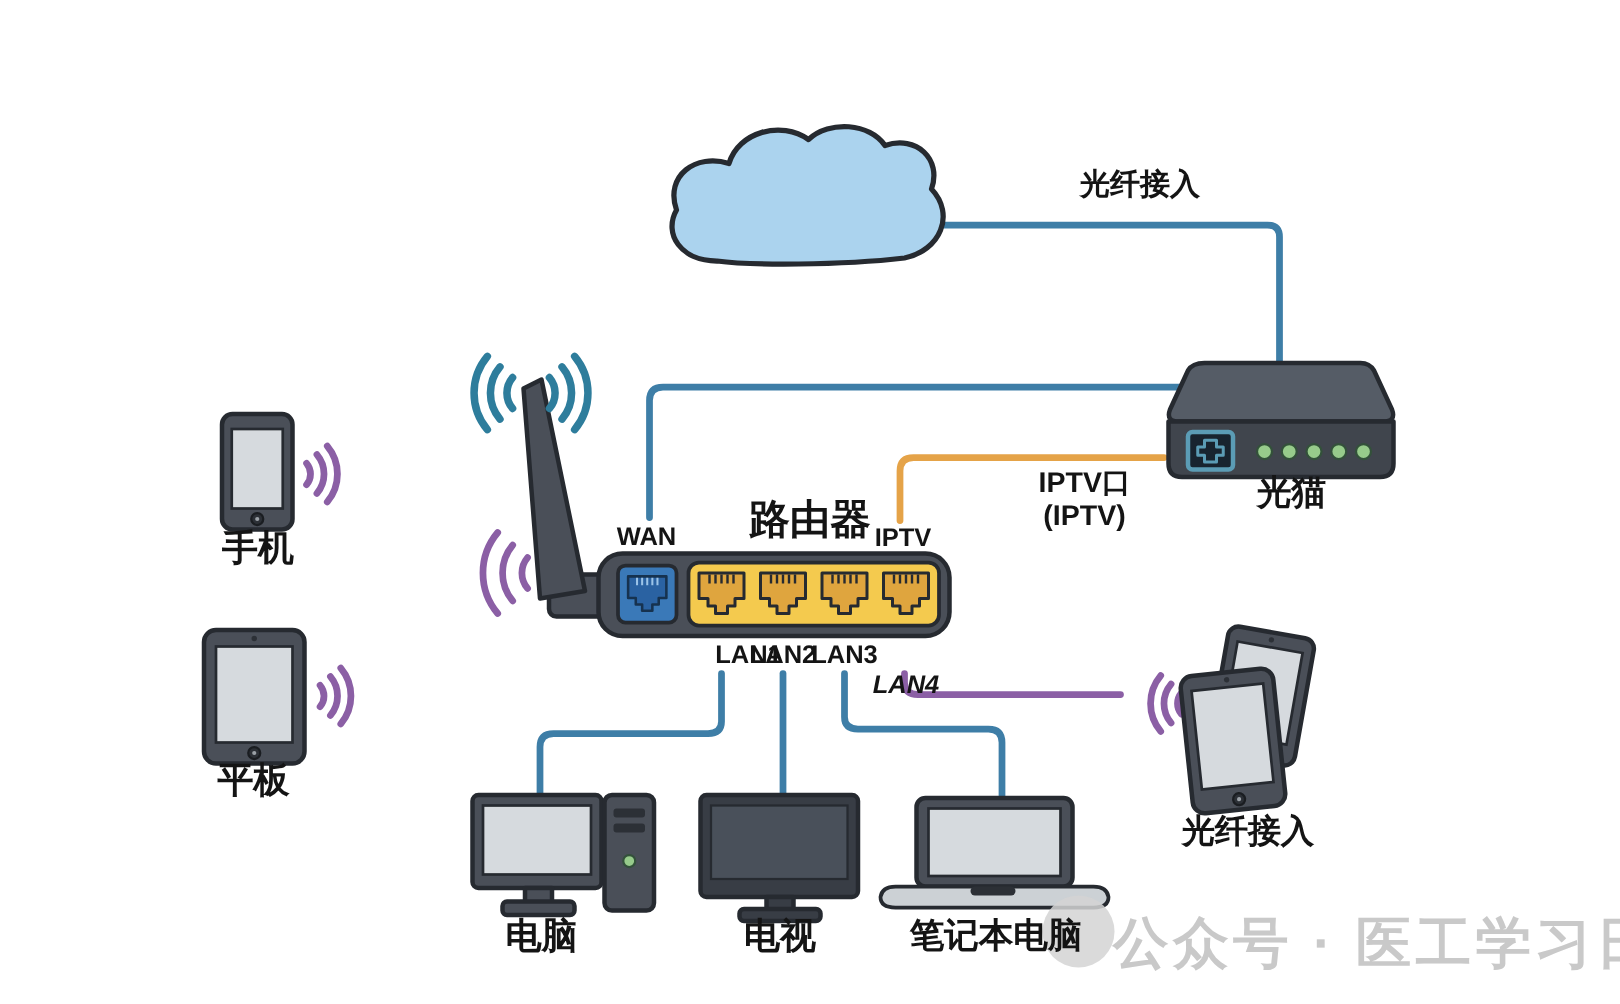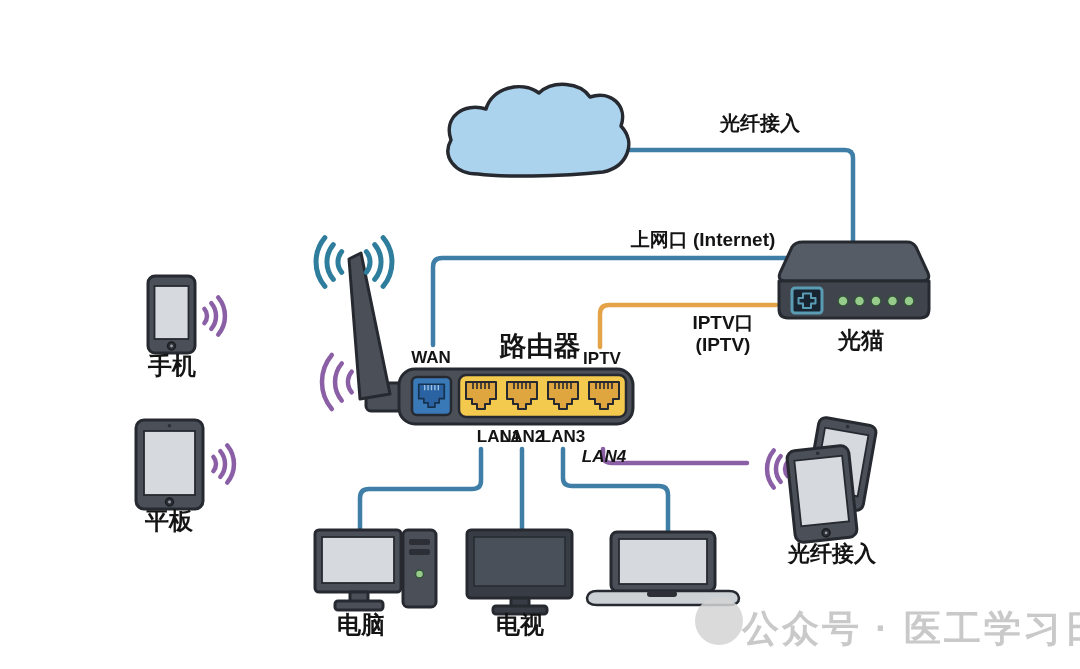--- a/index.html
+++ b/index.html
@@ -204,32 +204,32 @@
         <circle class="slot" cx="0" cy="-41" r="1.8"></circle>
         <circle class="btn" cx="0" cy="39" r="4"></circle>
           <circle class="btn-dot" cx="0" cy="39" r="1.4"></circle>
       </g>
     </g>
 
     <circle class="blob" cx="719" cy="621" r="24"></circle>
   </svg>
 
   <div class="lbl fiber-lbl" style="left:760px;top:112px;">光纤接入</div>
-  <div class="lbl conn" style="left:703px;top:229px;">上网口 (Internet)</div>
   <div class="lbl conn iptv-wrap" style="left:723px;top:312px;">
     <div>IPTV口</div>
     <div>(IPTV)</div>
   </div>
-  <div class="lbl modem-lbl" style="left:861px;top:327px;">光猫</div>
+  <div class="lbl modem-lbl" style="left:861px;top:315px;">光猫</div>
   <div class="lbl router-lbl" style="left:540px;top:331px;">路由器</div>
   <div class="lbl port-lbl" style="left:431px;top:348px;">WAN</div>
   <div class="lbl port-lbl" style="left:602px;top:349px;">IPTV</div>
   <div class="lbl lan-lbl" style="left:481px;top:427px;padding-left:36px;">LAN1</div>
   <div class="lbl lan-lbl" style="left:522px;top:427px;">LAN2</div>
   <div class="lbl lan-lbl" style="left:563px;top:427px;">LAN3</div>
   <div class="lbl lan-lbl" style="left:604px;top:447px;font-style:italic;">LAN4</div>
   <div class="lbl big" style="left:172px;top:352px;">手机</div>
   <div class="lbl big" style="left:169px;top:507px;">平板</div>
   <div class="lbl big" style="left:361px;top:611px;">电脑</div>
   <div class="lbl big" style="left:520px;top:611px;">电视</div>
+  <div class="lbl laptop-lbl" style="left:664px;top:610px;">笔记本电脑</div>
   <div class="lbl nb-lbl" style="left:832px;top:541px;">光纤接入</div>
   <div class="watermark" style="left:742px;top:604px;">公众号 · 医工学习日志</div>
 </div>
 
 </body></html>

